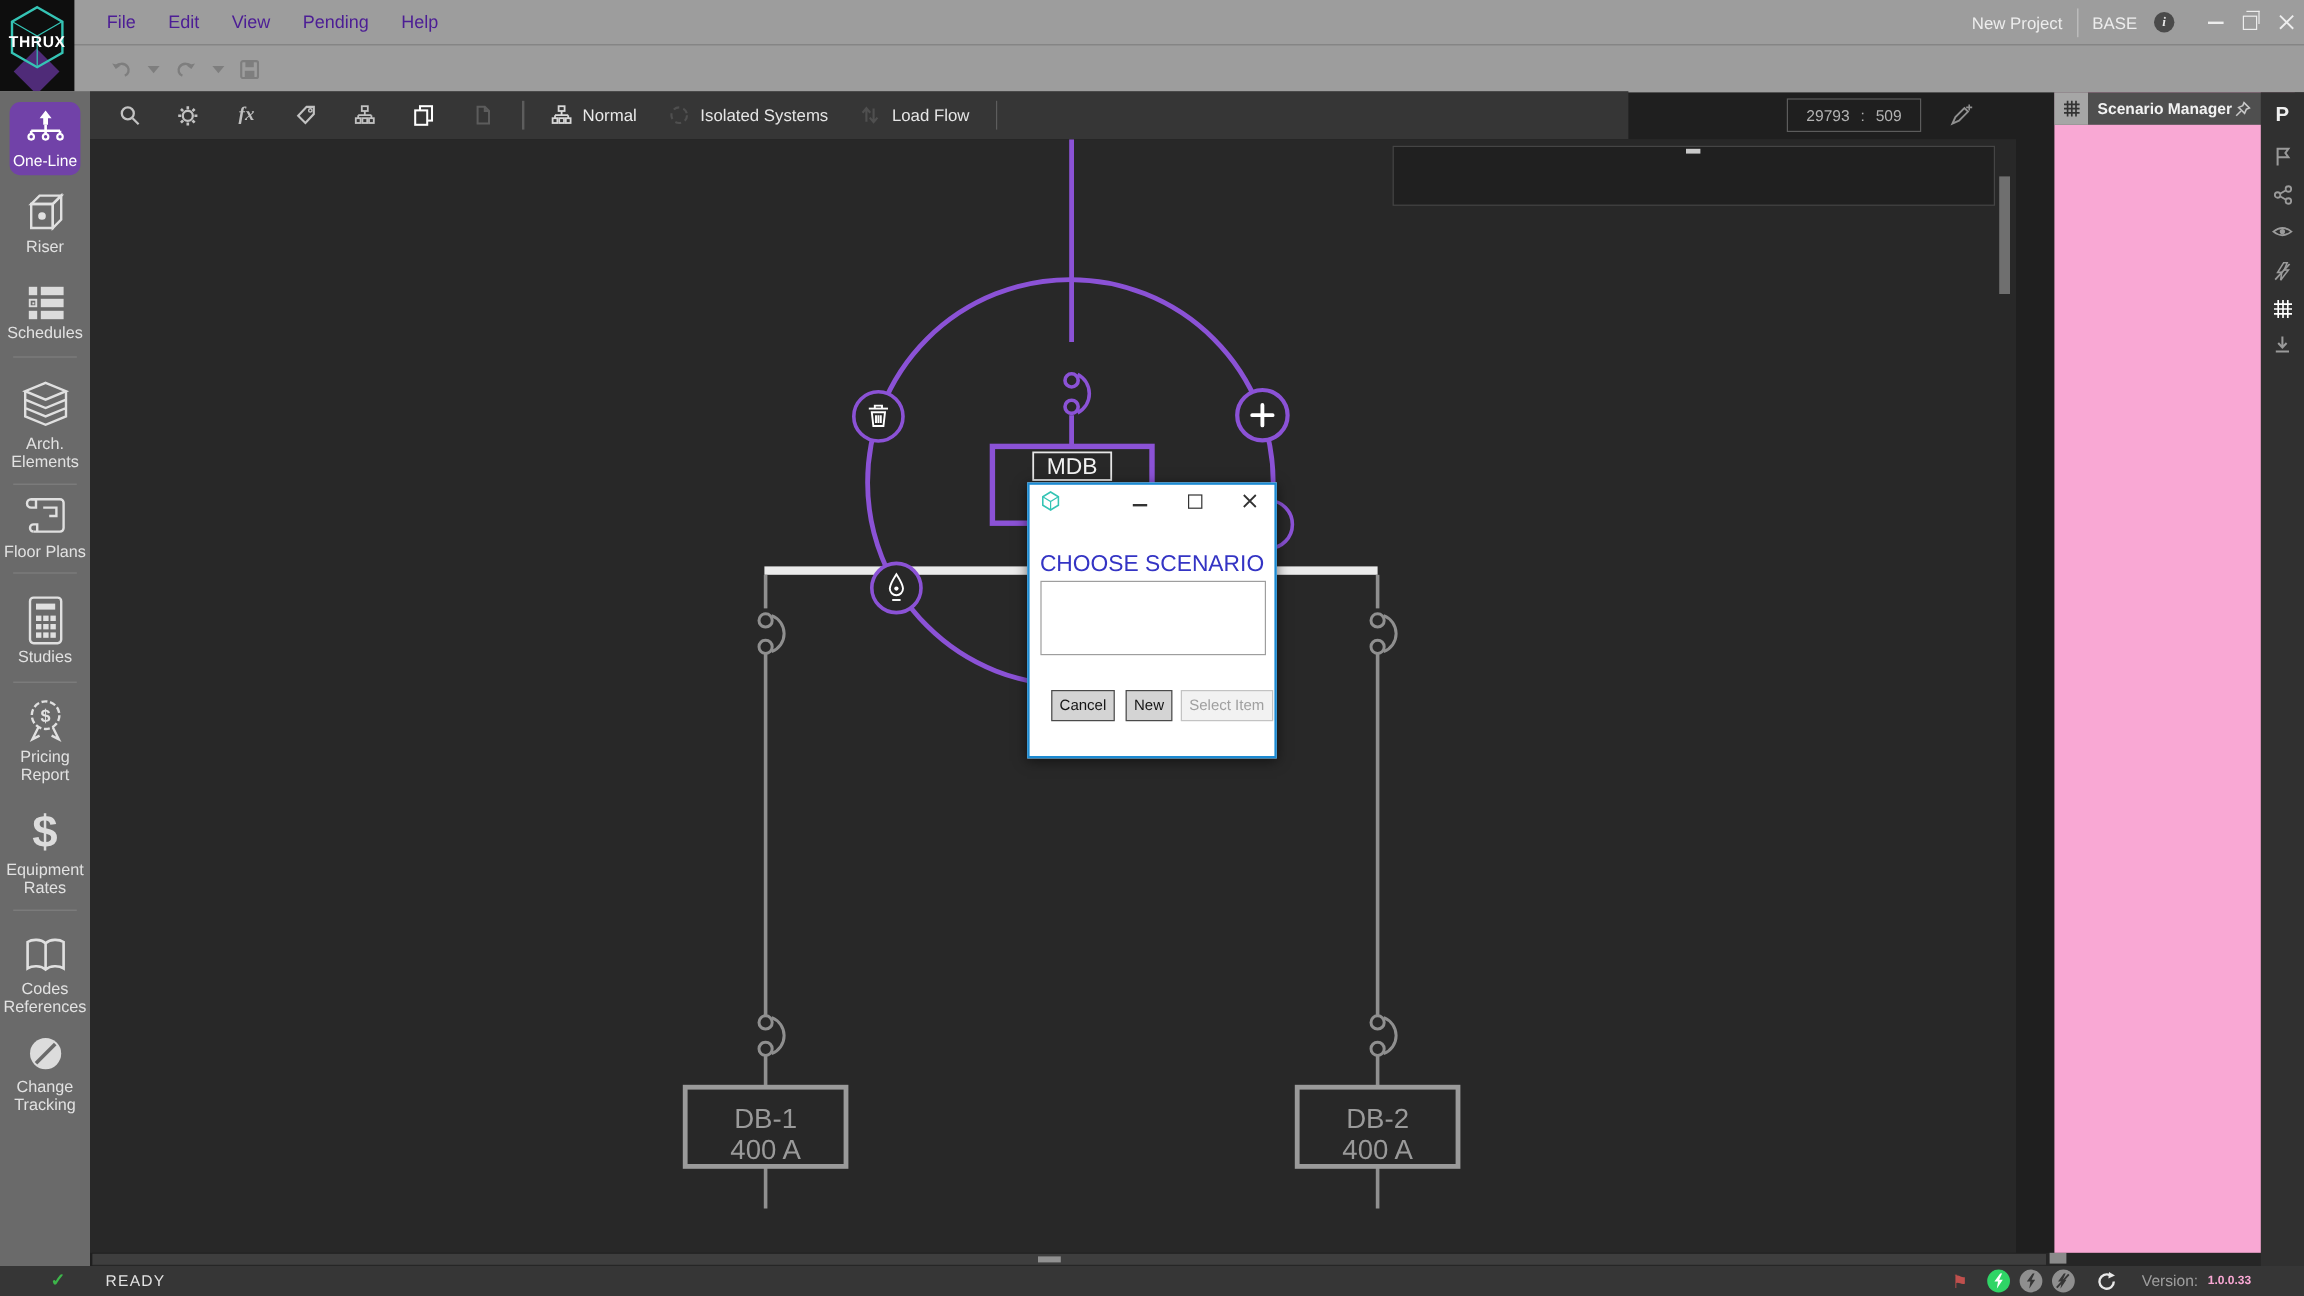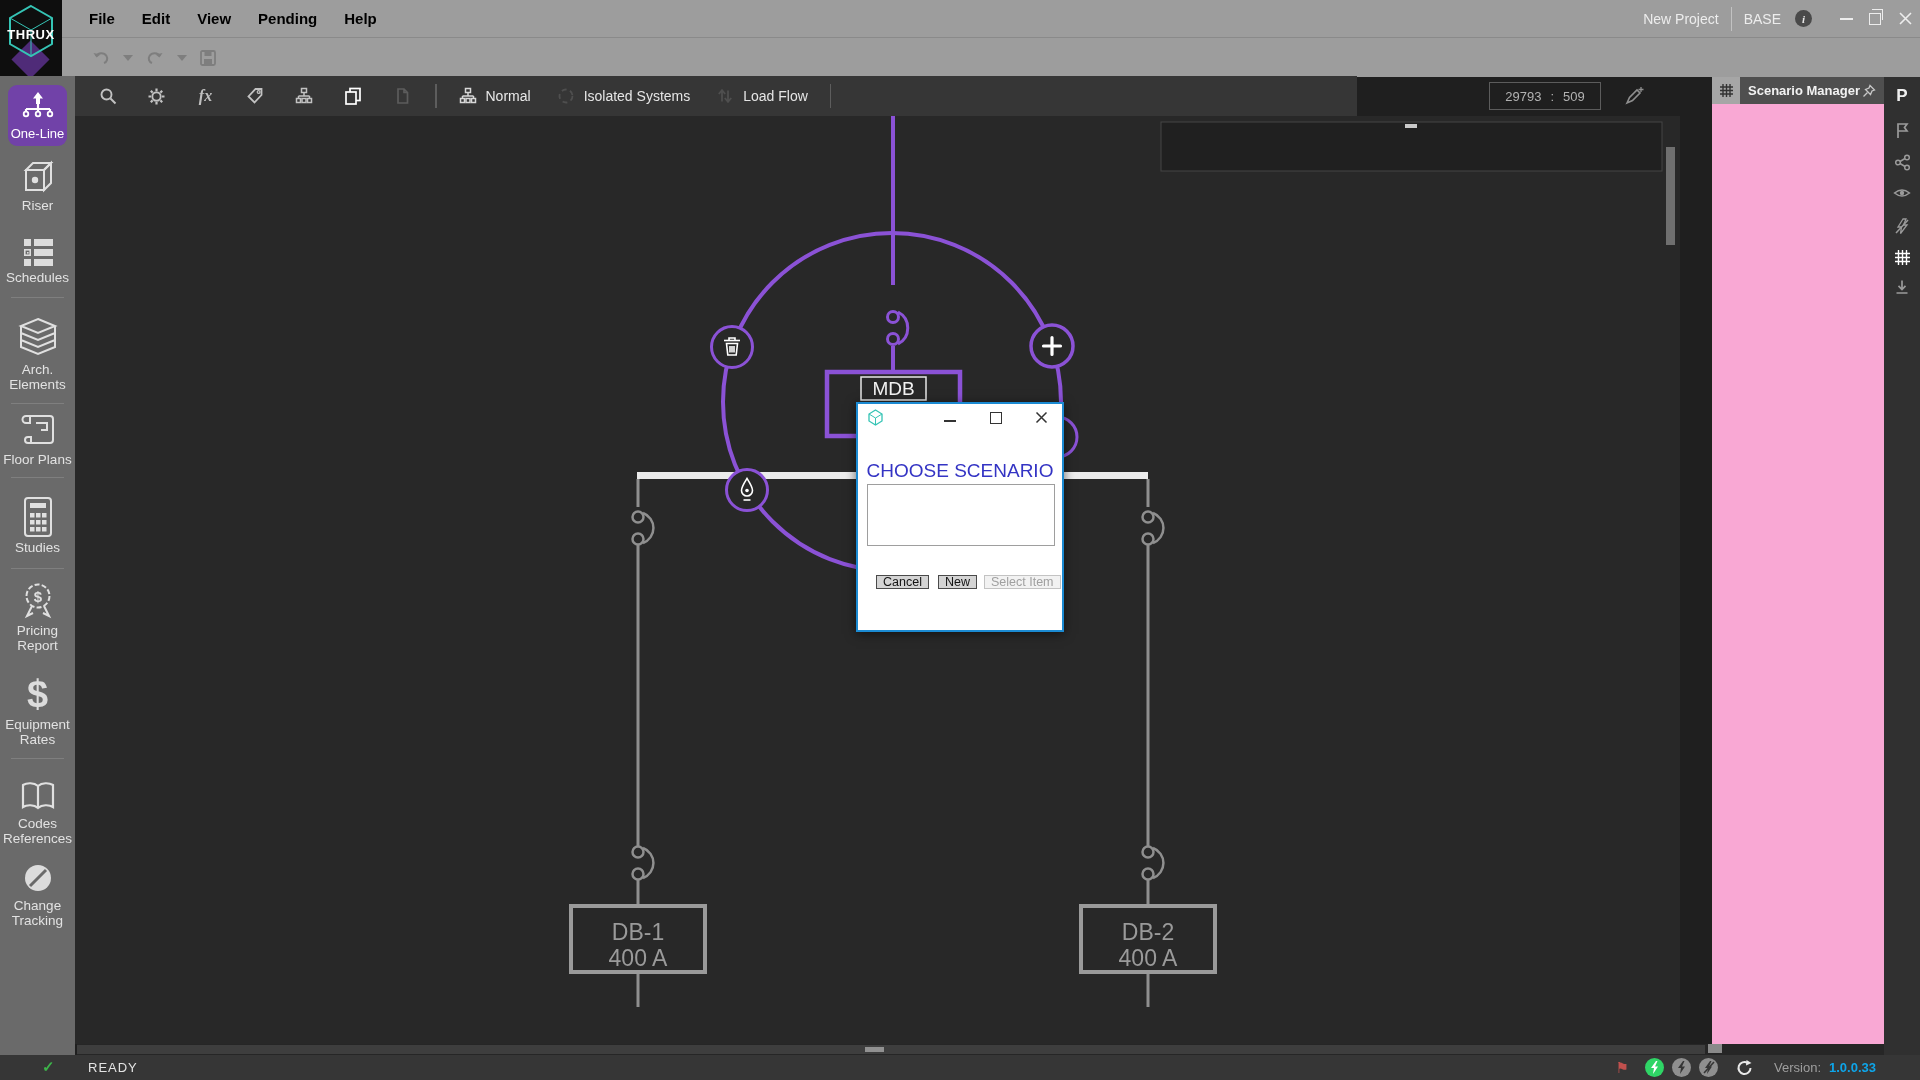--- a/index.html
+++ b/index.html
@@ -2,21 +2,21 @@
 <html><head>
 <meta charset="utf-8">
 <style>
   html,body{margin:0;padding:0;background:#000;}
   .screen{position:relative;width:1920px;height:1080px;background:#1f1f1f;overflow:hidden;
           font-family:"Liberation Sans",sans-serif;-webkit-font-smoothing:antialiased;}
   
   .menubar{position:absolute;left:0;top:0;width:1920px;height:37px;background:#9d9d9d;}
   .undorow{position:absolute;left:0;top:37px;width:1920px;height:39px;background:#9d9d9d;border-top:1px solid #8a8a8a;}
   .menus{position:absolute;left:89px;top:0;height:37px;display:flex;gap:27px;align-items:center;}
-  .menu-item{font-size:15px;font-weight:700;color:#000000;cursor:default;}
+  .menu-item{font-size:15px;font-weight:400;color:#4c1d95;cursor:default;}
   .mb-right{position:absolute;right:8px;top:0;height:37px;display:flex;align-items:center;color:#ededed;font-size:14px;}
   .mb-right .vdiv{width:1px;height:24px;background:#c2c2c2;margin:0 12px;}
   .info-ic{width:17px;height:17px;border-radius:50%;background:#4a4a4a;color:#e8e8e8;font:italic 700 11px "Liberation Serif",serif;
            display:flex;align-items:center;justify-content:center;margin-left:14px;}
   .win-min{width:13px;height:2px;background:#ededed;margin-left:28px;}
   .win-restore{position:relative;width:10px;height:10px;border:1.5px solid #ededed;margin-left:16px;background:#9d9d9d;}
   .win-restore::before{content:"";position:absolute;left:2px;top:-5px;width:10px;height:10px;border:1.5px solid #ededed;border-left:none;border-bottom:none;}
   .win-close{margin-left:18px;display:flex;}
   
   .logo{position:absolute;left:0;top:0;width:62px;height:76px;background:#0e0e0e;overflow:hidden;}
@@ -52,41 +52,41 @@
   .hthumb{position:absolute;left:788px;top:2px;width:19px;height:5px;background:#919191;}
   .hhandle{position:absolute;left:1631px;top:0;width:14px;height:9px;background:#8a8a8a;}
   .statusbar{position:absolute;left:0;top:1055px;width:1920px;height:25px;background:#363636;}
   .st-check{position:absolute;left:42px;top:3px;color:#3db54a;font-size:15px;font-weight:700;}
   .st-ready{position:absolute;left:88px;top:5px;color:#e3e3e3;font-size:13px;letter-spacing:1px;}
   .st-right{position:absolute;right:44px;top:0;height:25px;display:flex;align-items:center;gap:8px;}
   .st-flag{color:#c0504d;font-size:15px;margin-right:8px;}
   .bolt-c{width:19px;height:19px;border-radius:50%;display:flex;align-items:center;justify-content:center;}
   .bolt-g{background:#2fd566;} .bolt-x{background:#8f8f8f;}
   .ver-l{color:#9f9f9f;font-size:13px;margin-left:12px;}
-  .ver-n{color:#0ea5e9;font-size:13px;font-weight:600;}
+  .ver-n{color:#f9a8d4;font-size:10px;font-weight:600;}
   
   .rpanel{position:absolute;left:1712px;top:77px;width:200px;height:967px;background:#f9a8d4;}
   .rp-head{position:absolute;left:0;top:0;width:200px;height:27px;background:#4f4f4f;display:flex;align-items:center;}
   .rp-tile{width:28px;height:27px;background:#a6a6a6;display:flex;align-items:center;justify-content:center;}
   .rp-title{margin-left:8px;font-size:13px;font-weight:700;color:#f2f2f2;}
   .rp-pin{position:absolute;left:150px;top:7px;}
   .rp-close{position:absolute;left:176px;top:7px;}
   .rstrip{position:absolute;left:1884px;top:77px;width:36px;height:978px;background:#303030;}
   .rs-it{position:absolute;left:0;width:36px;text-align:center;}
   .rs-p{color:#efefef;font-size:17px;font-weight:700;}
   
   .dialog{position:absolute;left:856px;top:402px;width:208px;height:230px;background:#fff;border:2px solid #1b8ad2;
           box-sizing:border-box;box-shadow:0 2px 10px rgba(0,0,0,.55);z-index:30;}
   .dl-cube{position:absolute;left:9px;top:5px;}
   .dl-min{position:absolute;left:86px;top:16px;width:12px;height:2px;background:#333;}
   .dl-max{position:absolute;left:132px;top:8px;width:10px;height:10px;border:1.5px solid #333;}
   .dl-close{position:absolute;left:177px;top:7px;}
   .dl-title{position:absolute;left:0;top:56px;width:100%;text-align:center;color:#3434c4;font-size:19px;}
   .dl-list{position:absolute;left:9px;top:80px;width:186px;height:60px;background:#fff;border:1px solid #9e9e9e;}
-  .dl-btn{position:absolute;top:171px;height:14px;box-sizing:border-box;border:1.5px solid #4a4a4a;background:#d4d4d4;
+  .dl-btn{position:absolute;top:171px;height:26px;box-sizing:border-box;border:1.5px solid #4a4a4a;background:#d4d4d4;
           color:#141414;font-size:12.5px;font-family:"Liberation Sans",sans-serif;display:flex;align-items:center;justify-content:center;padding:1px 6px;}
   .dl-btn.dis{border-color:#c3c3c3;background:#f2f2f2;color:#a0a0a0;}
   svg{display:block;}
   svg text{font-family:"Liberation Sans",sans-serif;}
 </style>
 </head>
 <body>
 
 <div class="screen">
 

